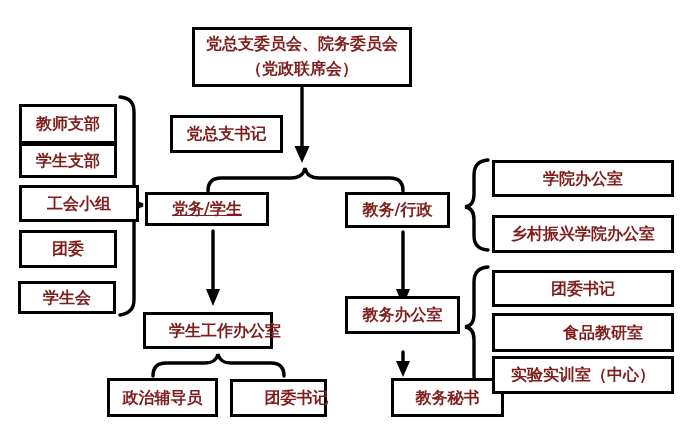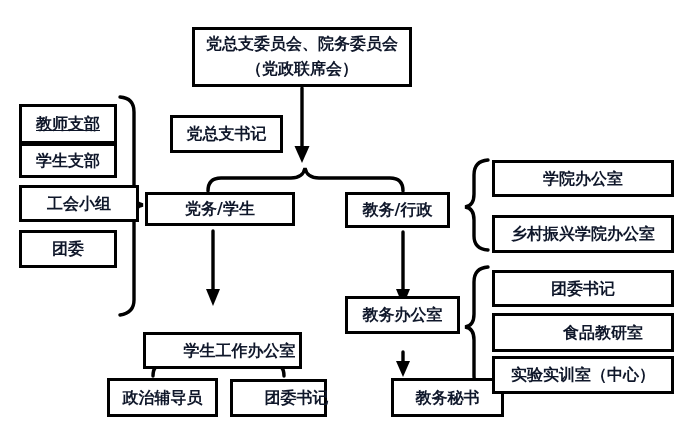--- a/index.html
+++ b/index.html
@@ -15,21 +15,21 @@
     position: absolute;
     box-sizing: border-box;
     border: 3px solid #000000;
     background: #ffffff;
     display: flex;
     align-items: center;
     justify-content: center;
     text-align: center;
     font-weight: bold;
     font-size: 16px;
-    color: #0f172a;
+    color: #7f1d1d;
     line-height: 1.35;
     white-space: nowrap;
   }
   .box.top-box { flex-direction: column; line-height: 1.55; }
   #connectors {
     position: absolute;
     left: 0; top: 0;
     width: 687px; height: 431px;
   }
   #connectors path, #connectors line {
@@ -70,34 +70,35 @@
     <path d="M 153 376 Q 153 363 166 363 L 205 363 Q 216 363 218 354 Q 220 363 231 363 L 271 363 Q 284 363 284 376"></path>
   </svg>
 
   <div class="box top-box" style="left:192px; top:27px; width:220px; height:60px;">
     <span>党总支委员会、院务委员会</span>
     <span>（党政联席会）</span>
   </div>
 
   <div class="box" style="left:170px; top:115px; width:113px; height:38px;">党总支书记</div>
 
-  <div class="box" style="left:145px; top:192px; width:150px; height:34px;">党务/学生</div>
+  <div class="box" style="left:145px; top:192px; width:124px; height:34px;text-decoration:underline;">党务/学生</div>
   <div class="box" style="left:345px; top:192px; width:105px; height:36px;">教务/行政</div>
 
-  <div class="box" style="left:143px; top:332px; width:159px; height:37px;padding-left:34px;">学生工作办公室</div>
+  <div class="box" style="left:143px; top:312px; width:130px; height:37px;padding-left:34px;">学生工作办公室</div>
   <div class="box" style="left:345px; top:296px; width:115px; height:38px;">教务办公室</div>
 
   <div class="box" style="left:107px; top:378px; width:111px; height:39px;">政治辅导员</div>
   <div class="box" style="left:230px; top:379px; width:97px; height:38px;padding-left:36px;">团委书记</div>
   <div class="box" style="left:347px; top:378px; width:113px; height:39px;margin-left:44px;">教务秘书</div>
 
-  <div class="box" style="left:19px; top:104px; width:98px; height:40px;text-decoration:underline;">教师支部</div>
+  <div class="box" style="left:19px; top:104px; width:98px; height:40px;">教师支部</div>
   <div class="box" style="left:19px; top:143px; width:98px; height:35px;">学生支部</div>
   <div class="box" style="left:19px; top:185px; width:120px; height:37px;">工会小组</div>
   <div class="box" style="left:19px; top:230px; width:98px; height:38px;">团委</div>
+  <div class="box" style="left:18px; top:281px; width:98px; height:33px;">学生会</div>
 
   <div class="box" style="left:492px; top:160px; width:182px; height:37px;">学院办公室</div>
   <div class="box" style="left:492px; top:215px; width:182px; height:38px;">乡村振兴学院办公室</div>
 
   <div class="box" style="left:492px; top:270px; width:182px; height:37px;">团委书记</div>
   <div class="box" style="left:492px; top:313px; width:182px; height:39px;padding-left:40px;">食品教研室</div>
   <div class="box" style="left:492px; top:356px; width:182px; height:38px;">实验实训室（中心）</div>
 
 </div>
 

